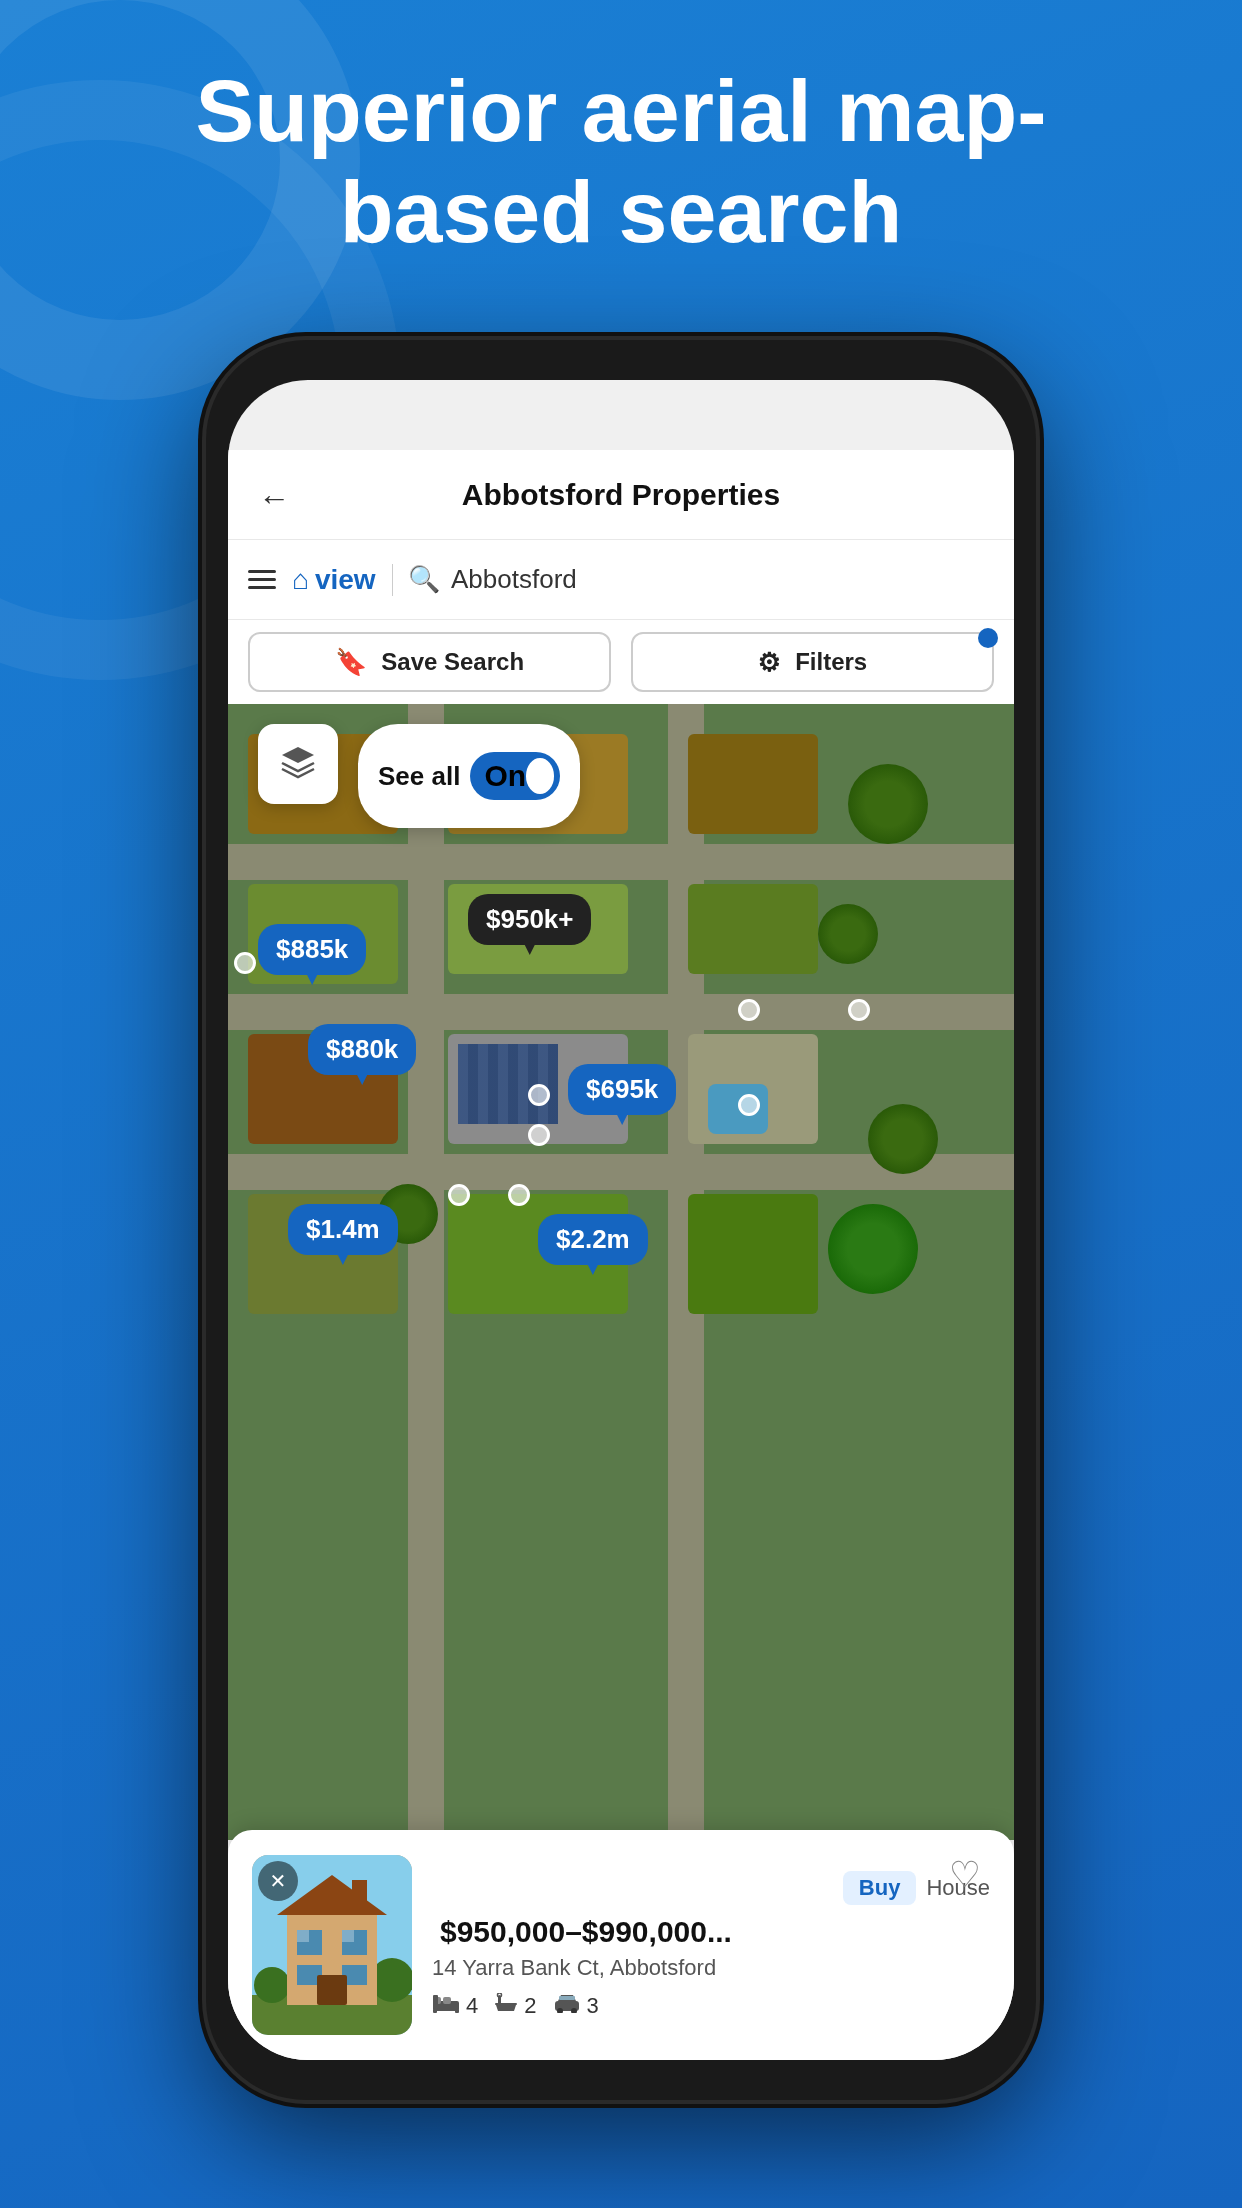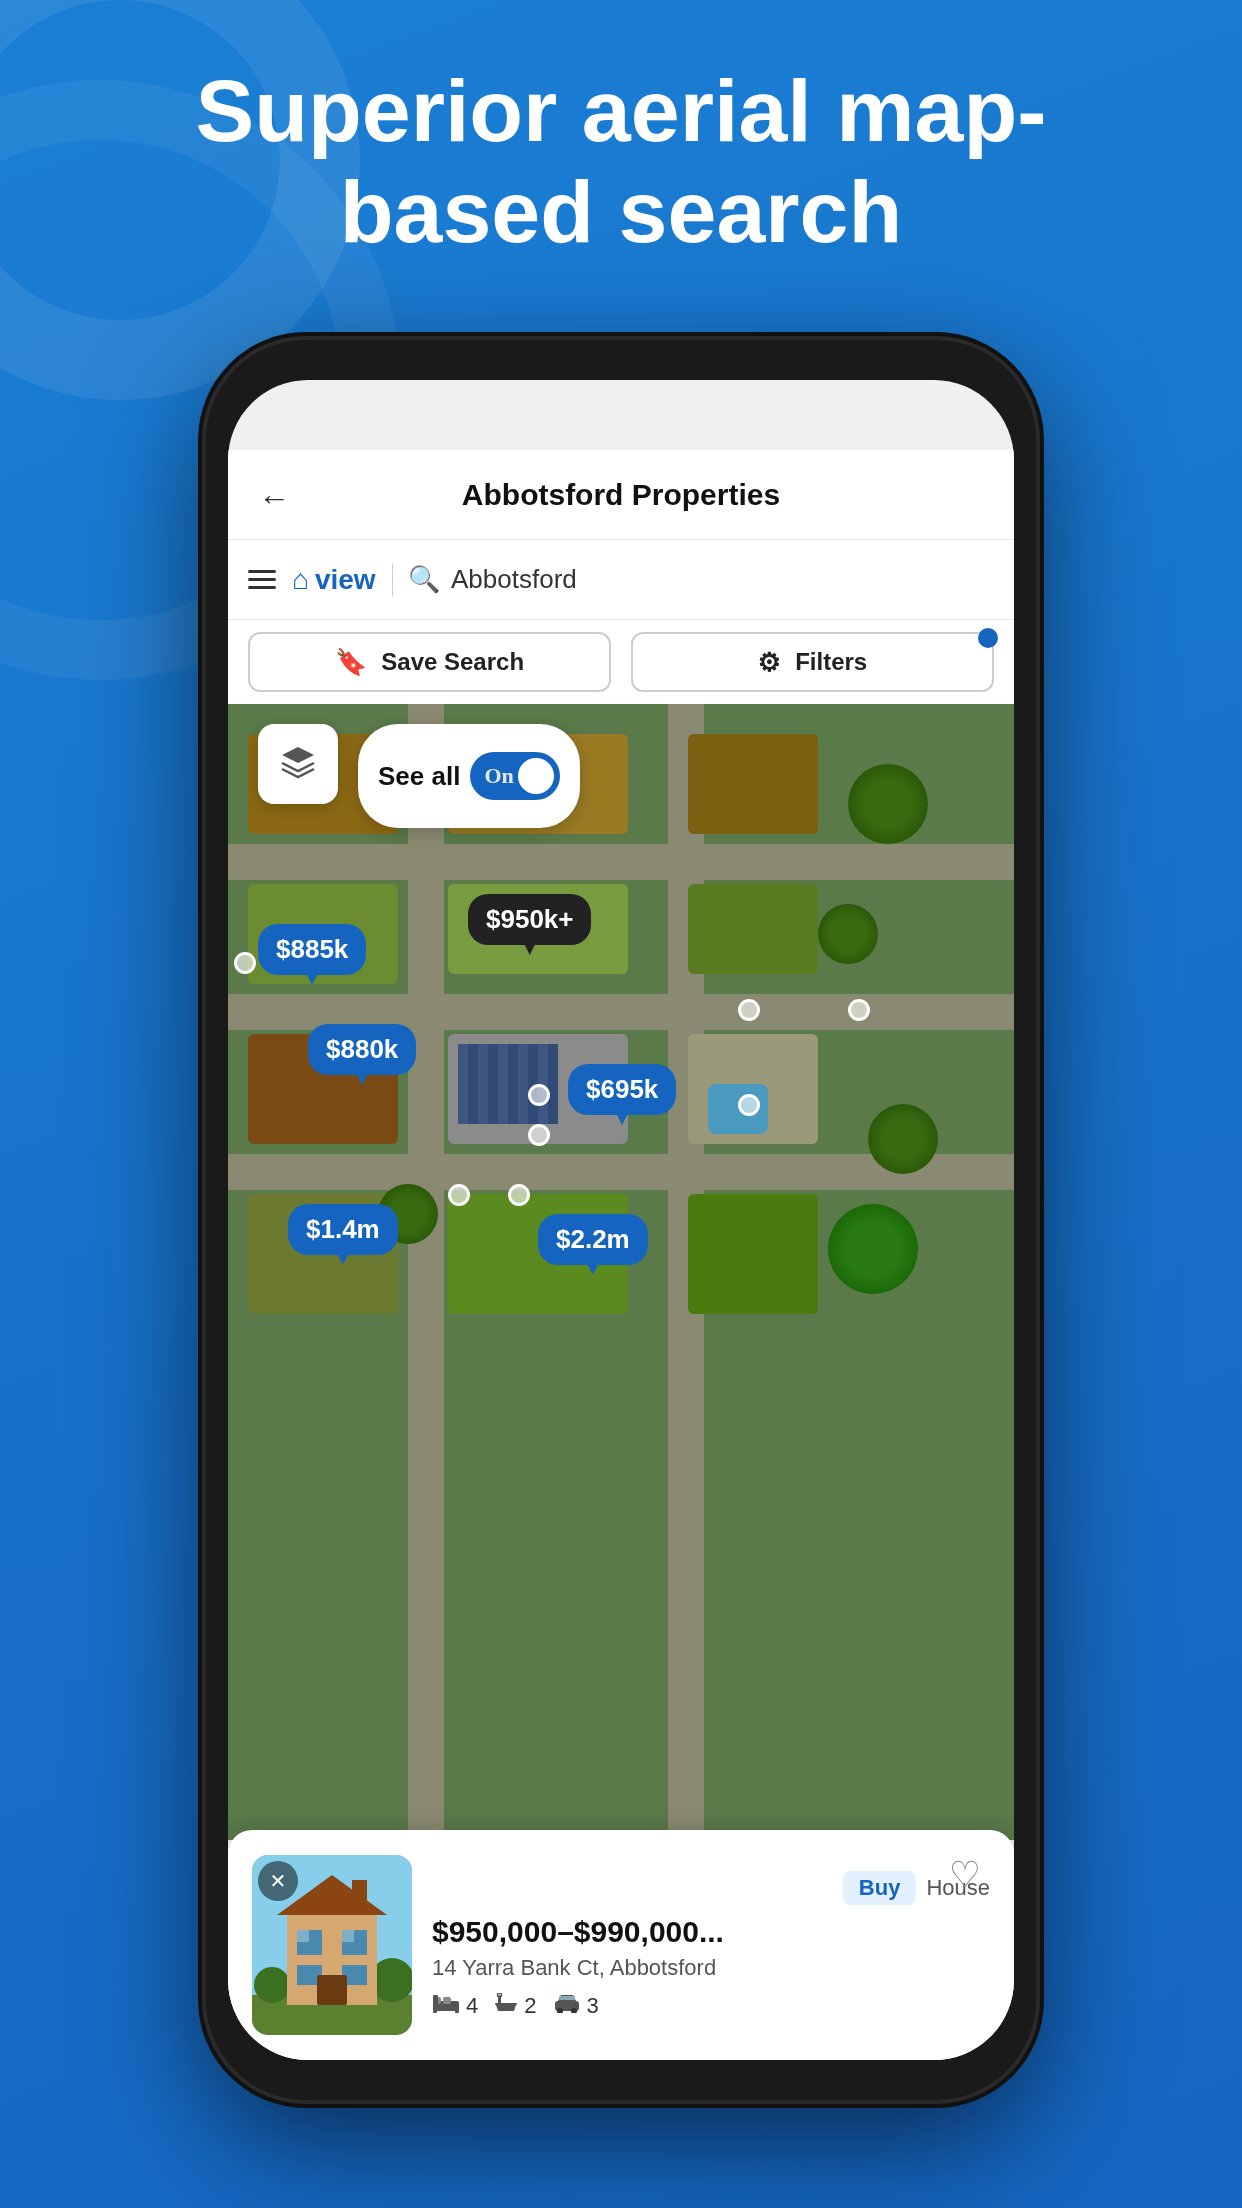--- a/index.html
+++ b/index.html
@@ -402,25 +402,24 @@
       width: 90px;
       height: 48px;
       background: #1565c0;
       border-radius: 24px;
       display: flex;
       align-items: center;
       padding: 0 6px;
       justify-content: space-between;
     }
     .toggle-on-label {
-      font-size: 22px;
+      font-size: 30px;
       font-weight: 700;
-      color: #e5e5e5;
+      color: #000000;
       padding-left: 8px;
-      font-family: Liberation Serif, serif;
     }
     .toggle-circle {
       width: 36px;
       height: 36px;
       background: white;
       border-radius: 50%;
     }
 
     
     .property-card {
@@ -488,20 +487,21 @@
       font-size: 22px;
       color: #555;
       font-weight: 500;
     }
 
     .property-price {
       font-size: 30px;
       font-weight: 800;
       color: #111;
       margin-bottom: 6px;
+      margin-left: 8px;
     }
     .property-address {
       font-size: 22px;
       color: #555;
       margin-bottom: 12px;
     }
     .property-features {
       display: flex;
       gap: 16px;
       align-items: center;

